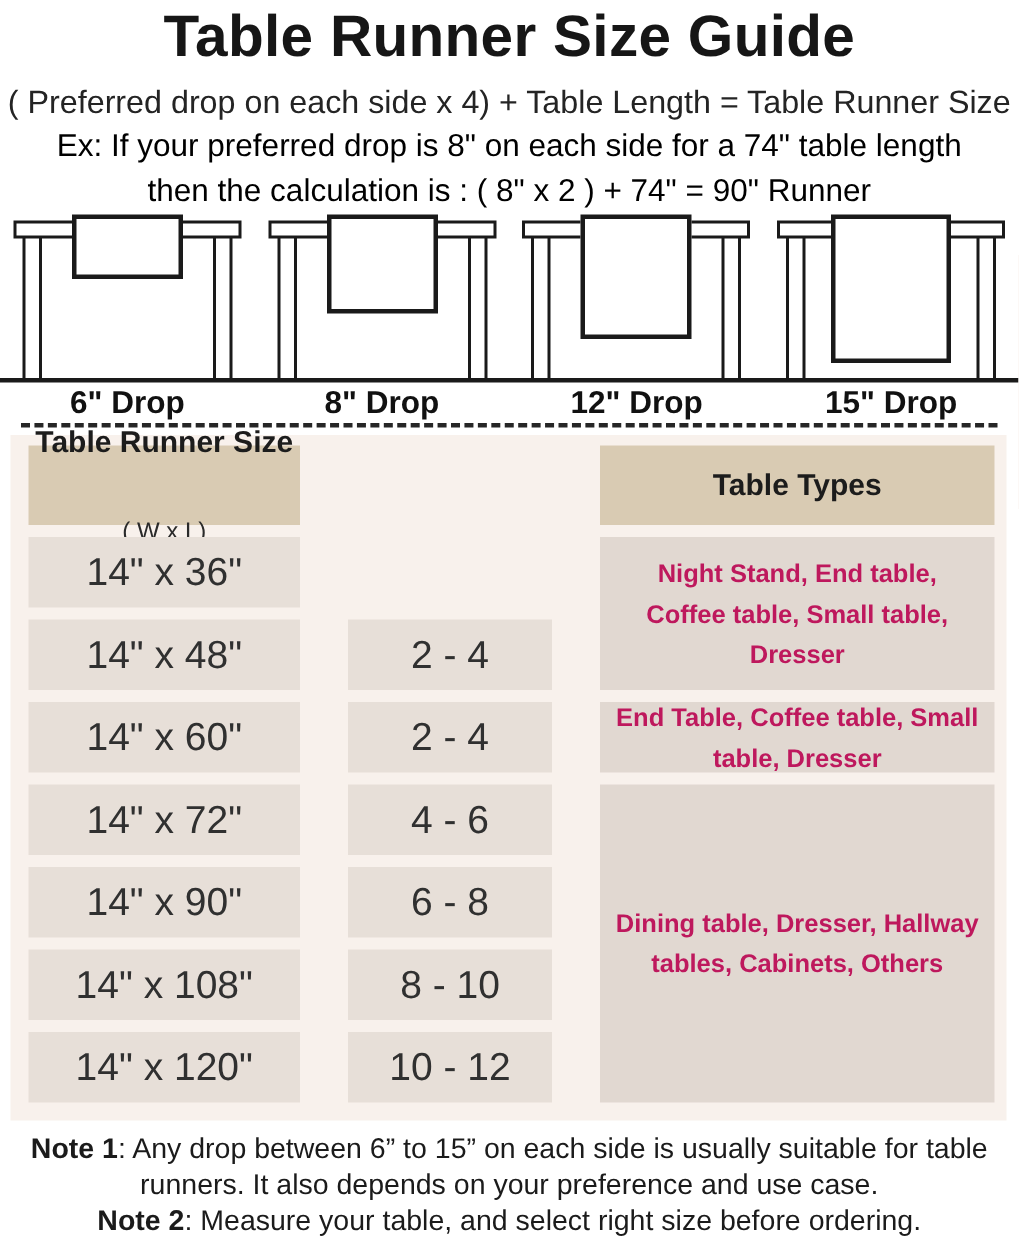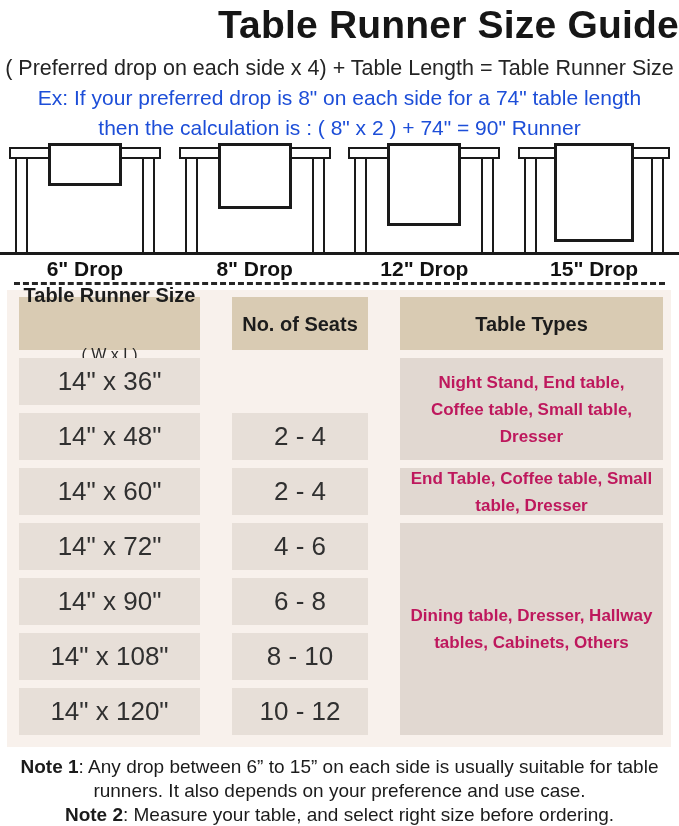--- a/index.html
+++ b/index.html
@@ -6,29 +6,29 @@
   html, body { margin: 0; padding: 0; }
   body {
     width: 679px; height: 826px; overflow: hidden;
     background: var(--page-bg, #ffffff);
     font-family: "Liberation Sans", sans-serif;
     color: var(--text-color, #1f1f1f);
   }
 
   
   .title {
-    margin: 2px 0 0; text-align: right;
+    margin: 2px 0 0; text-align: center;
     font-size: 39px; line-height: 46px; font-weight: 700;
     letter-spacing: 0.2px; color: #161616;
   }
   .formula {
     margin: 7px 0 0; text-align: center;
     font-size: 21.5px; line-height: 26px; color: #242424;
   }
-  .example { margin: 4px 0 0; text-align: center; font-size: 21px; line-height: 26px; color: #1d4ed8; }
+  .example { margin: 4px 0 0; text-align: center; font-size: 21px; line-height: 26px; color: #000000; }
 
   
   .illustrations {
     display: flex; margin-top: 2px; height: 112px;
     border-bottom: 3px solid var(--line-color, #1a1a1a);
   }
   .illus-col { flex: 1; position: relative; }
   .illus { position: absolute; left: 50%; transform: translateX(-50%); bottom: 0; width: 152px; height: 109px; }
   .tabletop {
     position: absolute; top: 4px; left: 0; right: 0; height: 12px;
@@ -141,23 +141,20 @@
 
 <div class="dashed-divider"></div>
 
 <div class="table-wrap">
   <div class="grid">
 
     <div class="cell hdr-cell c1">
       <div class="hdr-main">Table Runner Size</div>
       <div class="hdr-sub">( W x L)</div>
     </div>
-    <div class="cell hdr-cell c2">
-      <div class="hdr-single">No. of Seats</div>
-    </div>
     <div class="cell hdr-cell c3">
       <div class="hdr-single">Table Types</div>
     </div>
 
     <div class="cell body-cell c1 r1">14" x 36"</div>
     <div class="cell body-cell c1 r2">14" x 48"</div>
     <div class="cell body-cell c1 r3">14" x 60"</div>
     <div class="cell body-cell c1 r4">14" x 72"</div>
     <div class="cell body-cell c1 r5">14" x 90"</div>
     <div class="cell body-cell c1 r6">14" x 108"</div>

